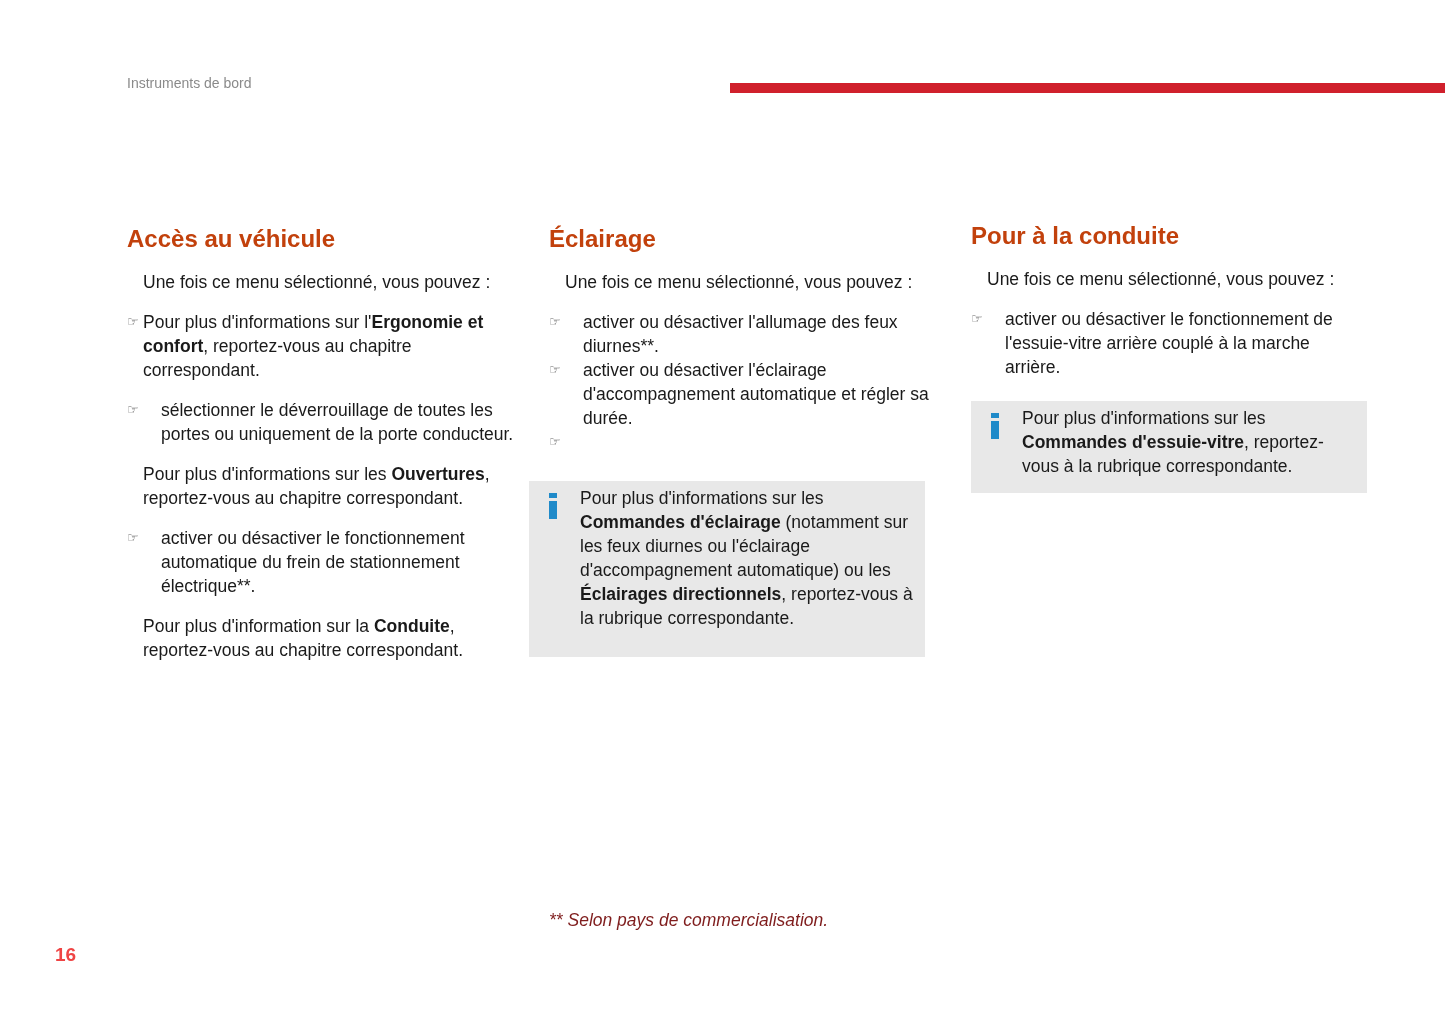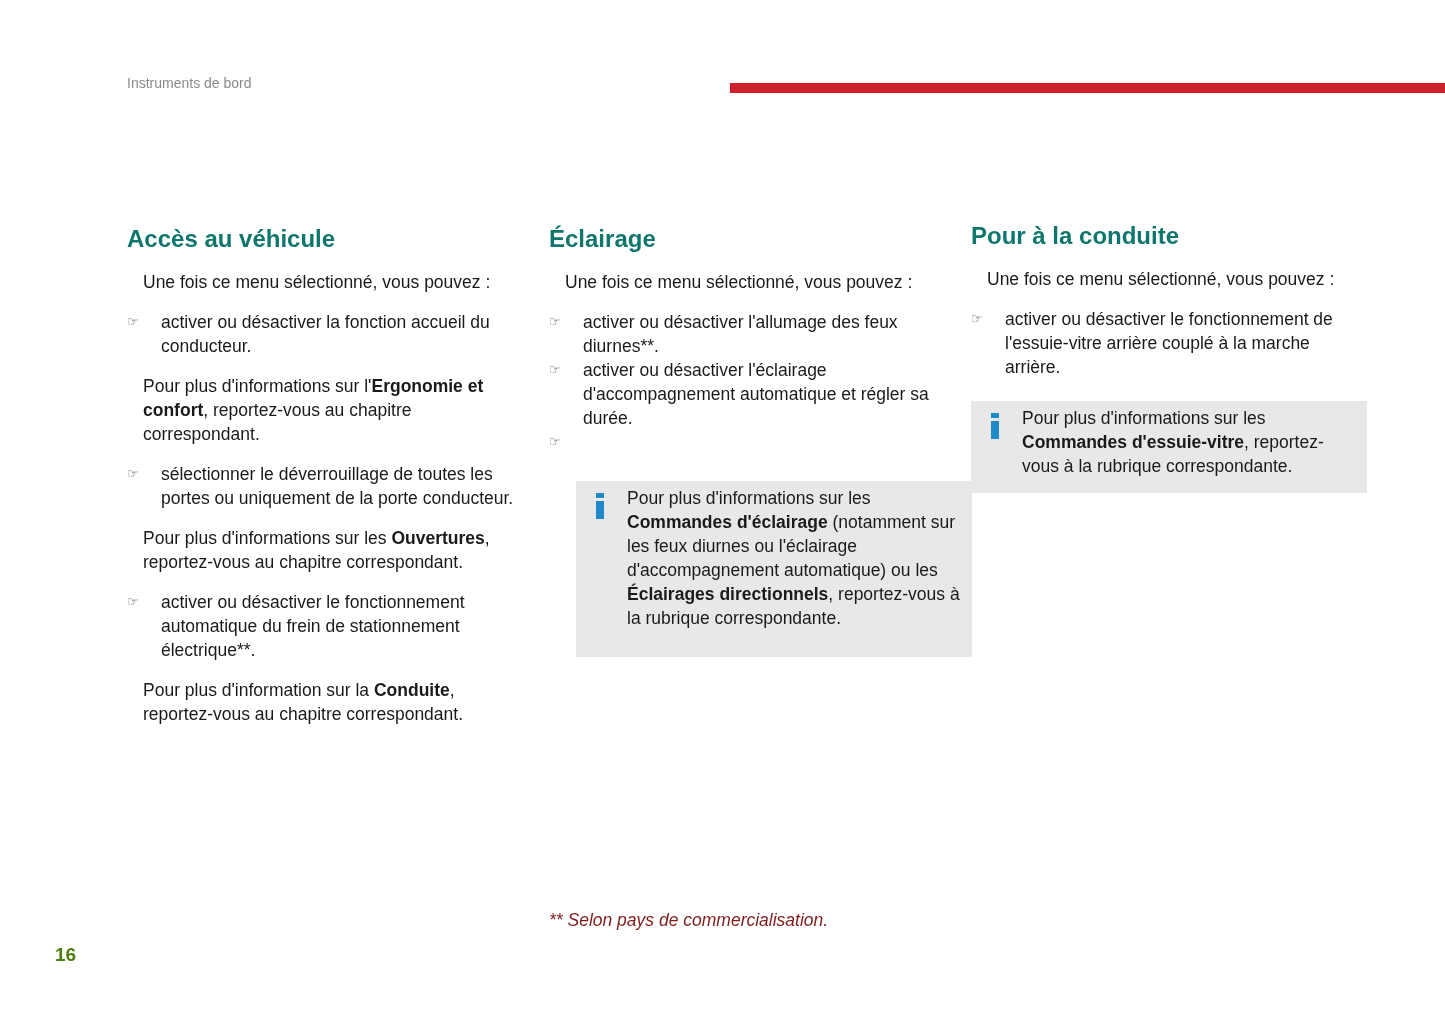--- a/index.html
+++ b/index.html
@@ -14,59 +14,58 @@
   }
   .header-bar {
     position: absolute; left: 730px; top: 83px; width: 715px; height: 10px;
     background: #d0202c;
   }
   .col { position: absolute; top: 224px; width: 390px; font-size: 17.5px; line-height: 24px; }
   .col1 { left: 127px; }
   .col2 { left: 549px; }
   .col3 { left: 971px; top: 221px; }
   h2 {
-    margin: 0 0 8px 0; font-size: 24px; font-weight: bold; line-height: 30px; color: #0f766e;
+    margin: 0 0 8px 0; font-size: 24px; font-weight: bold; line-height: 30px; color: #c2410c;
   }
   p { margin: 16px; }
   .bullet { position: relative; padding-left: 34px; }
   .bullet .hand {
     position: absolute; left: 0; top: 0; font-size: 13px; color: #666;
   }
   b { font-weight: bold; }
   .infobox {
     position: absolute; background: #e8e8e8; width: 388px;
     font-size: 17.5px; line-height: 24px; padding-left: 8px;
   }
-  .info1 { left: 576px; top: 481px; height: 176px; }
+  .info1 { left: 529px; top: 481px; height: 176px; }
   .info2 { left: 971px; top: 401px; height: 92px; }
   .infobox .icon {
     position: absolute; left: 20px; top: 12px; width: 8px; height: 26px;
   }
   .infobox .icon .dot { position: absolute; left: 0; top: 0; width: 8px; height: 5px; background: #1f8ac9; }
   .infobox .icon .stem { position: absolute; left: 0; top: 8px; width: 8px; height: 18px; background: #1f8ac9; }
   .infobox .text { position: absolute; left: 51px; top: 5px; right: 8px; }
   .footnote {
     position: absolute; left: 549px; top: 910px; font-size: 17.5px; color: #7f1d1d; font-style: italic;
   }
   .page-number {
-    position: absolute; left: 55px; top: 944px; font-size: 19px; font-weight: bold; color: #4d7c0f; text-align: right;
+    position: absolute; left: 55px; top: 944px; font-size: 19px; font-weight: bold; color: #ef4444; text-align: right;
   }
 </style>
 </head>
 <body>
 
 <div class="header-title">Instruments de bord</div>
 <div class="header-bar"></div>
 
 <div class="col col1">
   <h2>Accès au véhicule</h2>
   <p>Une fois ce menu sélectionné, vous pouvez :</p>
   <div class="bullet">
     <span class="hand">☞</span>
-    <span>activer ou désactiver la fonction accueil du conducteur.</span>
   </div>
   <p><span>Pour plus d'informations sur l'</span><b>Ergonomie et confort</b><span>, reportez-vous au chapitre correspondant.</span></p>
   <div class="bullet">
     <span class="hand">☞</span>
     <span>sélectionner le déverrouillage de toutes les portes ou uniquement de la porte conducteur.</span>
   </div>
   <p><span>Pour plus d'informations sur les </span><b>Ouvertures</b><span>, reportez-vous au chapitre correspondant.</span></p>
   <div class="bullet">
     <span class="hand">☞</span>
     <span>activer ou désactiver le fonctionnement automatique du frein de stationnement électrique**.</span>

